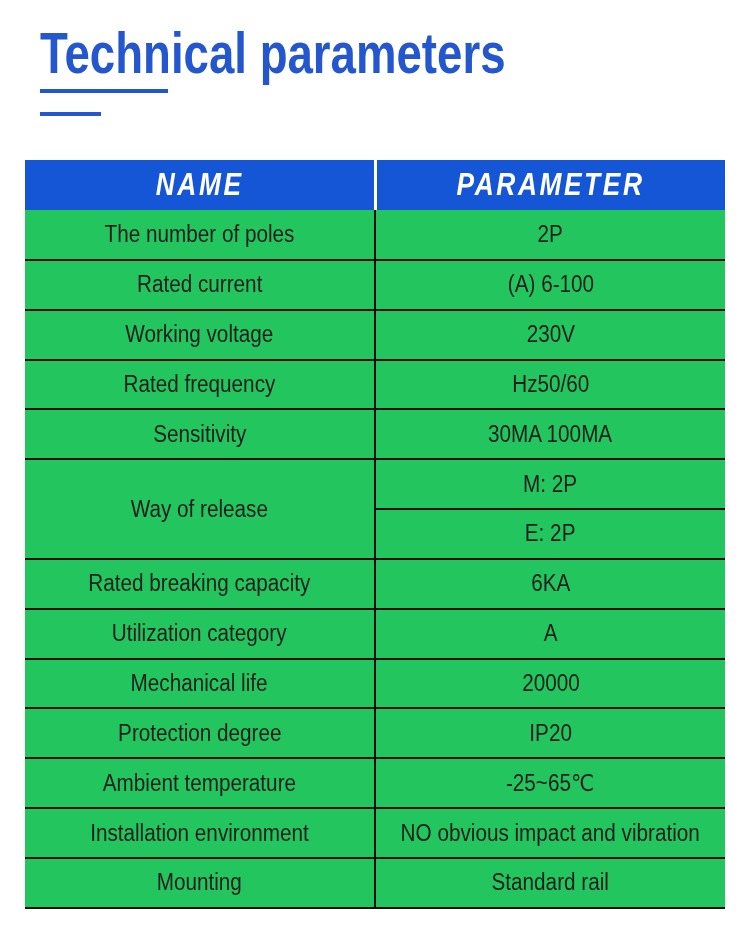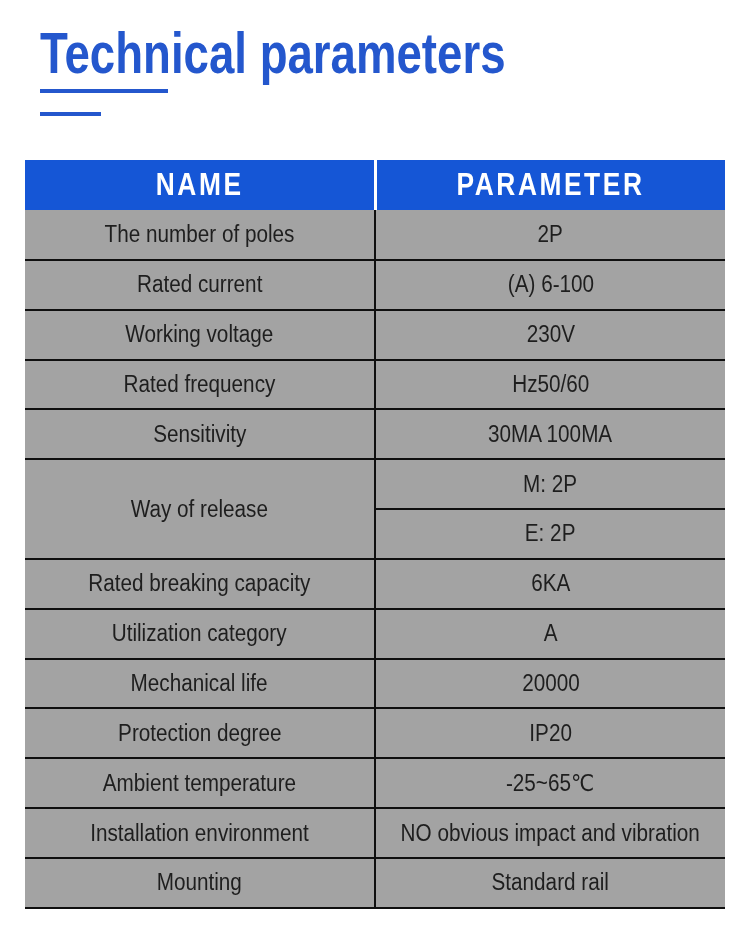--- a/index.html
+++ b/index.html
@@ -41,21 +41,21 @@
     position:absolute;
     left:25px;top:160px;
     width:700px;
   }
   table.params{
     border-collapse:collapse;
     table-layout:fixed;
     width:700px;
   }
   table.params col{width:350px;}
-  thead tr{height:50px;}
+  thead tr{height:50px;font-style:italic;}
   tbody tr{height:49.85px;}
   th,td{
     padding:0;
     text-align:center;
     vertical-align:middle;
     overflow:hidden;
   }
   thead th{
     background:var(--header-blue);
     border:none;
@@ -68,21 +68,21 @@
     display:inline-block;
     font-size:31px;
     font-weight:700;
     letter-spacing:3px;
     color:#ffffff;
     transform:scaleX(0.85);
     white-space:nowrap;
   }
   tbody td{
     border-bottom:2px solid var(--line-color);
-    background:#a3a3a3;
+    background:#22c55e;
   }
   tbody td.param-cell{
     border-left:2px solid var(--line-color);
   }
   .ct{
     display:inline-block;
     font-size:23px;
     font-weight:400;
     color:var(--text-color);
     transform:scaleX(0.9);

